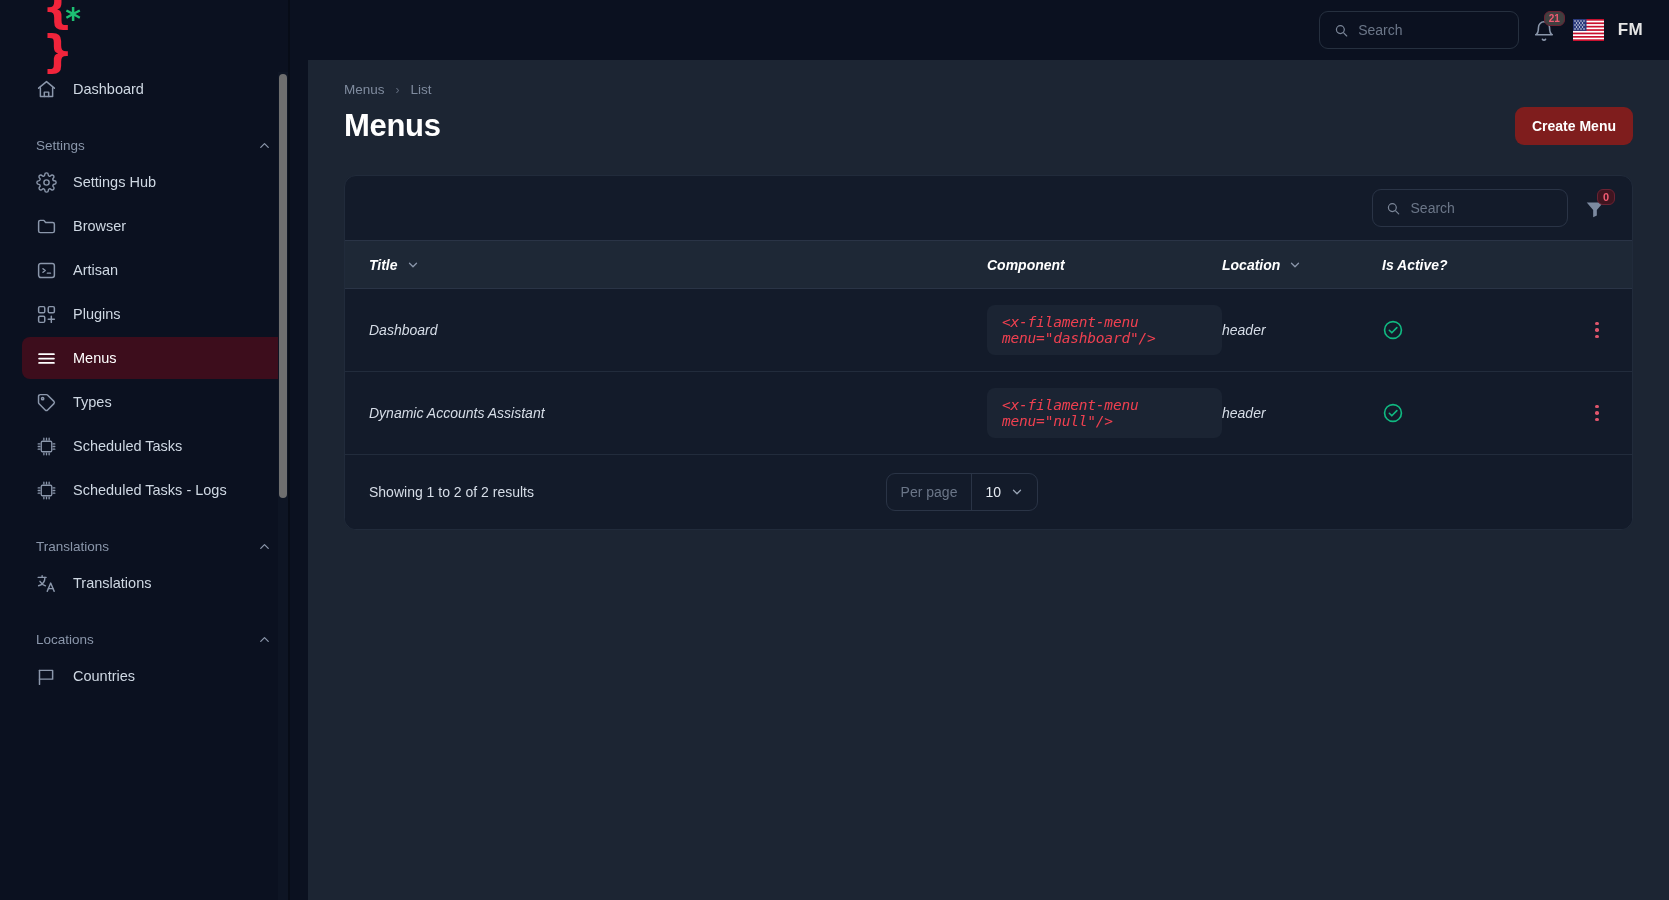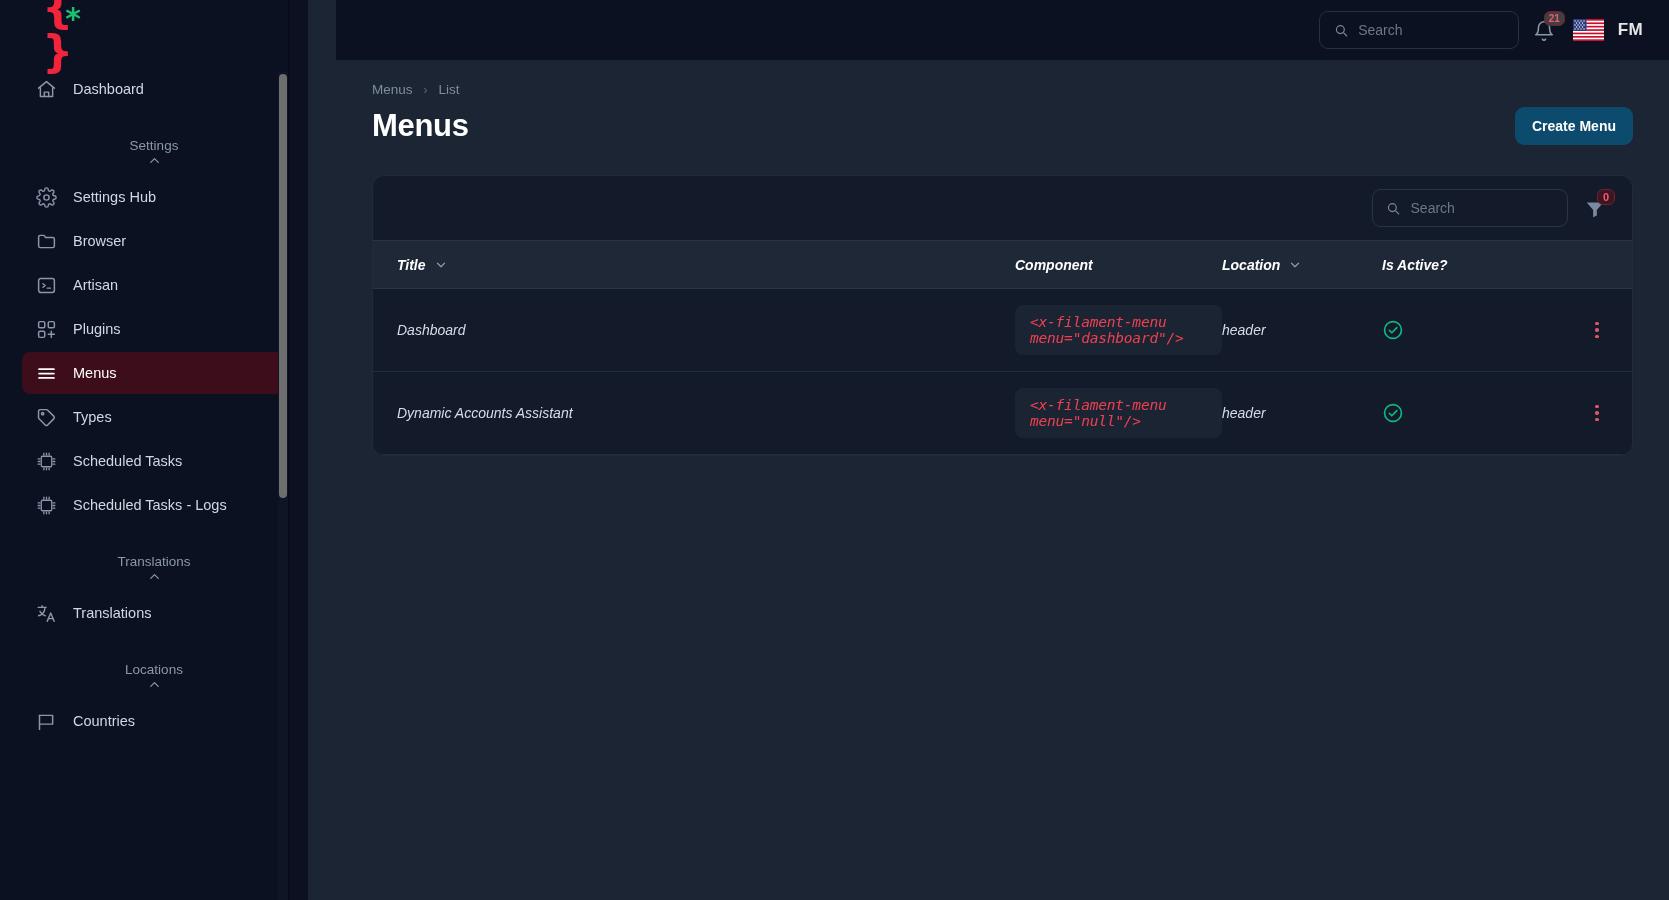--- a/index.html
+++ b/index.html
@@ -43,38 +43,38 @@
     height: 42px; padding: 0 14px; margin-bottom: 2px;
     border-radius: 8px; cursor: pointer;
     color: #cfd8e3; font-size: 14.5px;
   }
   .nav-item .ico { width: 21px; height: 21px; flex: 0 0 21px; display: block; color: #8b97ab; }
   .nav-item.active { background: #3d0d1c; color: #ffffff; }
   .nav-item.active .ico { color: #ffffff; }
   .nav-group {
     display: flex; align-items: center; justify-content: space-between;
     padding: 0 14px; margin-top: 28px; margin-bottom: 8px;
-    color: #8b97ab; font-size: 13.5px; cursor: pointer; flex-direction: column;
+    color: #8b97ab; font-size: 13.5px; cursor: pointer;
   }
   .nav-group .chev { color: #8b97ab; }
   .sb-track {
     position: absolute; top: 72px; left: 278px; width: 10px;
     bottom: 0; background: #0e1524;
   }
   .sb-thumb {
     position: absolute; top: 74px; left: 279px; width: 8px; height: 424px;
     background: #6e6e6e; border-radius: 4px;
   }
   .sb-edge {
     position: absolute; top: 0; left: 288px; width: 2px; height: 900px;
     background: #070c17;
   }
 
   
-  .main { flex: 1; display: flex; flex-direction: column; background: #1c2533; min-width: 0; padding-left: 28px; }
+  .main { flex: 1; display: flex; flex-direction: column; background: #1c2533; min-width: 0; }
   .topbar {
     height: 60px; background: #0b1120;
     display: flex; align-items: center; justify-content: flex-end;
     padding-right: 26px; gap: 14px; flex: 0 0 60px;
   }
   .top-search {
     width: 200px; height: 38px; border: 1px solid #26303f; border-radius: 9px;
     display: flex; align-items: center; gap: 10px; padding: 0 14px;
     background: transparent; cursor: text;
   }
@@ -93,21 +93,21 @@
   .flag { width: 31px; height: 22px; cursor: pointer; display: block; }
   .user-initials { color: #e5e5e5; font-size: 17px; font-weight: bold; cursor: pointer; letter-spacing: .4px; }
 
   .content { flex: 1; padding: 22px 36px 0 36px; overflow: hidden; }
   .crumbs { display: flex; align-items: center; gap: 11px; color: #7f8b9e; font-size: 13.5px; }
   .crumbs a { color: #7f8b9e; text-decoration: none; cursor: pointer; }
   .crumb-sep { color: #5d687a; font-size: 12px; }
   .title-row { display: flex; align-items: center; justify-content: space-between; margin-top: 10px; }
   .page-title { color: #ffffff; font-size: 31px; font-weight: bold; letter-spacing: -.3px; }
   .btn-create {
-    background: #0c4a6e; color: #ffffff; border: 0; border-radius: 9px;
+    background: #7f1d1d; color: #ffffff; border: 0; border-radius: 9px;
     padding: 11px 17px; font-size: 14px; font-weight: bold; cursor: pointer;
     font-family: "Liberation Sans", sans-serif;
   }
 
   .panel {
     margin-top: 30px; background: #131b2a;
     border-radius: 12px; overflow: hidden;
     border: 1px solid #212b3b;
   }
   .panel-top {
@@ -478,17 +478,29 @@
                 <div class="dots">
                     <span></span>
                     <span></span>
                     <span></span>
                   </div>
               </td>
             </tr>
           </tbody>
         </table>
 
+        <div class="panel-foot">
+          <span class="showing">Showing 1 to 2 of 2 results</span>
+          <div class="perpage">
+            <span class="lbl">Per page</span>
+            <div class="sel">
+              <span>10</span>
+              <svg width="14" height="14" viewBox="0 0 24 24" fill="none" stroke="#9aa5b6" stroke-width="2.2" stroke-linecap="round" stroke-linejoin="round">
+                  <path d="m6 9 6 6 6-6"></path>
+                </svg>
+            </div>
+          </div>
+        </div>
 
       </section>
     </div>
   </div>
 </div>
 
 </body></html>

